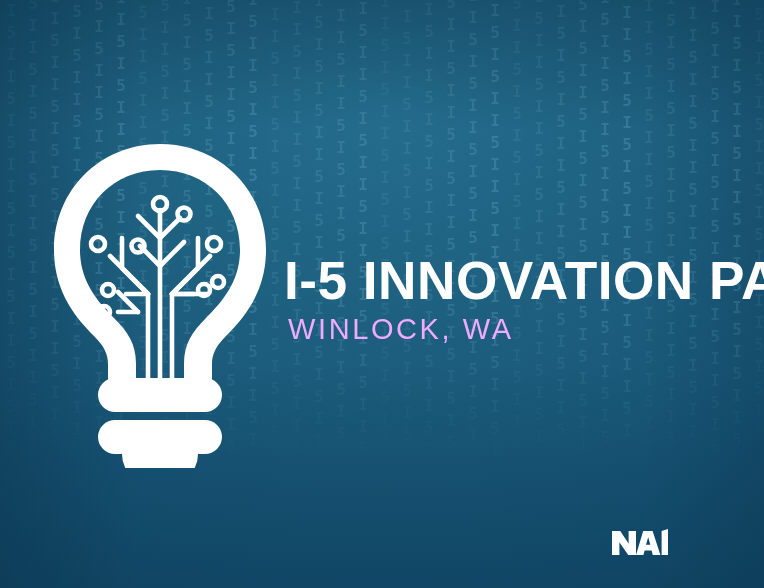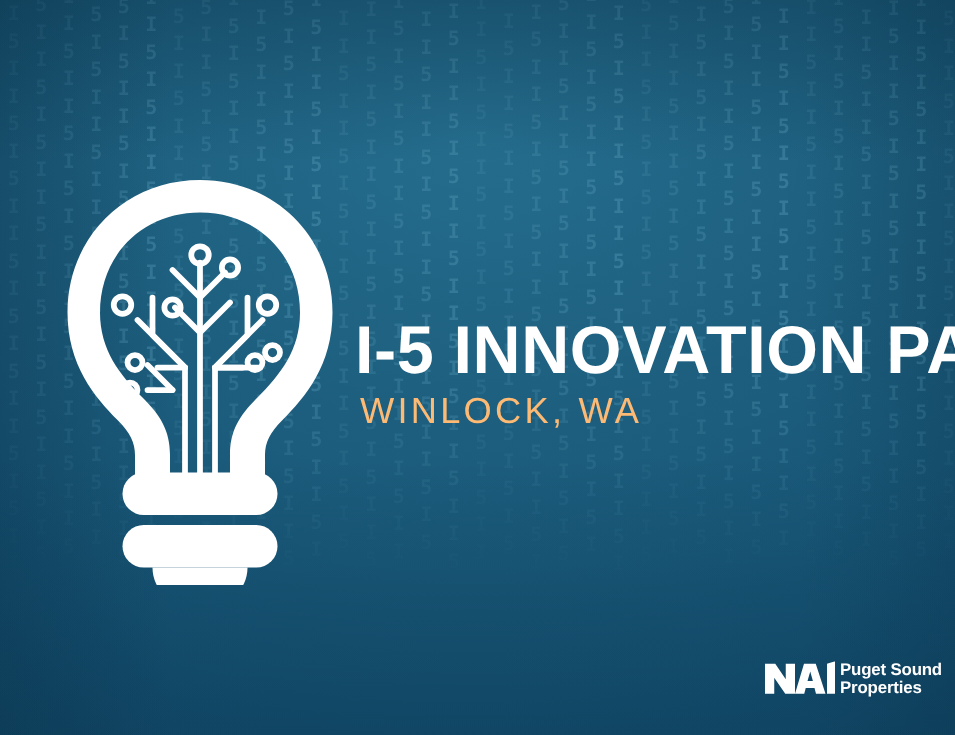--- a/index.html
+++ b/index.html
@@ -87,21 +87,21 @@
     transform: scaleX(0.985);
     transform-origin: left center;
     margin: 0;
   }
   .subtitle {
     font-family: "Liberation Sans", sans-serif;
     font-weight: 400;
     font-size: 29px;
     line-height: 34px;
     letter-spacing: 2.6px;
-    color: #fdba74;
+    color: #f0abfc;
     white-space: nowrap;
     margin: 4px 0 0 4px;
   }
 
   
   .footer {
     position: absolute;
     left: 0;
     right: 0;
     bottom: 22px;
@@ -993,21 +993,17 @@
       <div class="nai-mark">
         <svg width="56" height="28" viewBox="0 0 56 28" xmlns="http://www.w3.org/2000/svg">
 
           <path fill="#ffffff" d="M0 2 L8.2 2 L16.6 14.4 L16.6 2 L24 2 L24 26 L16.2 26 L7.4 13.2 L7.4 26 L0 26 Z"></path>
 
           <path fill="#ffffff" d="M31.2 2 L40.6 2 L48.4 26 L40.8 26 L39.6 21.4 L32.6 21.4 L31.4 26 L24 26 Z M34.0 15.8 L38.3 15.8 L36.2 8.2 Z"></path>
 
           <path fill="#ffffff" d="M49.6 2 L56 0 L56 26 L49.6 26 Z"></path>
         </svg>
       </div>
-      <div class="nai-words">
-        <div>Puget Sound</div>
-        <div>Properties</div>
-      </div>
     </div>
 
   </div>
 
 </div>
 
 </body></html>

